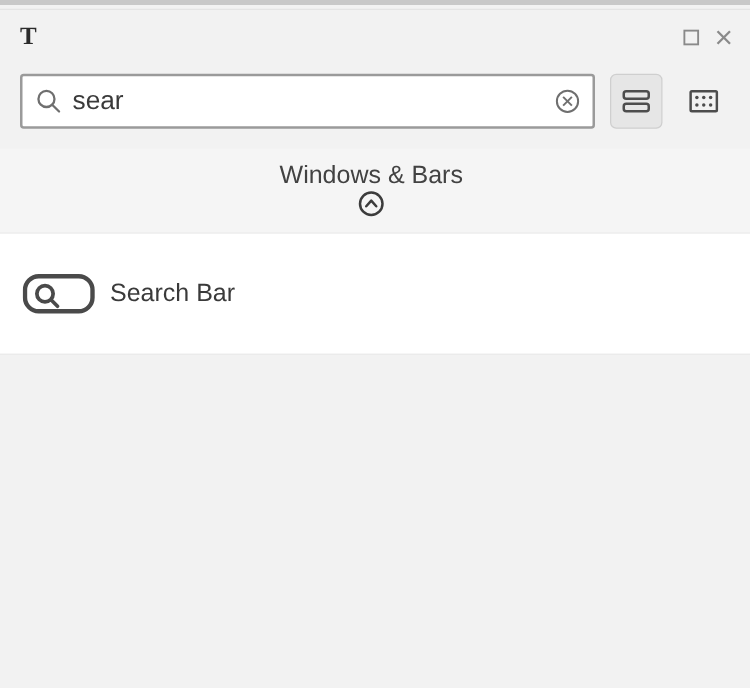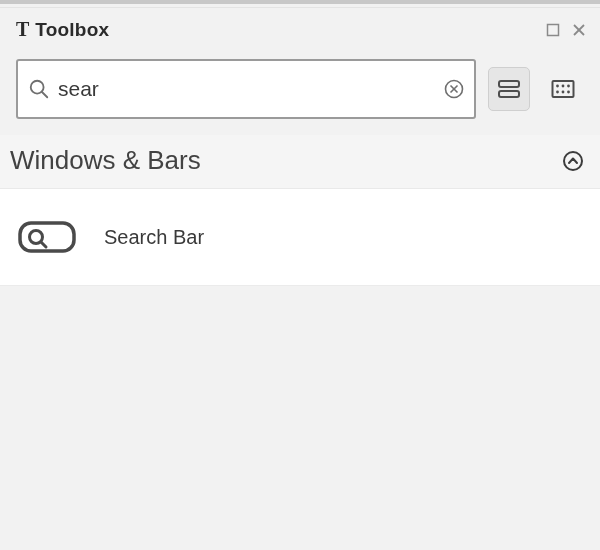--- a/index.html
+++ b/index.html
@@ -49,21 +49,21 @@
   .win-btn svg { width: 14px; height: 14px; }
   
   .toolbar {
     display: flex; align-items: center;
     gap: 12px;
     padding: 12px 16px 16px 16px;
   }
   .searchbox {
     flex: 1;
     display: flex; align-items: center;
-    height: 60px;
+    height: 44px;
     background: #fff;
     border: 2px solid #9a9a9a;
     border-radius: 3px;
     padding: 0 10px;
     gap: 8px;
   }
   .searchbox .mag {
     width: 22px; height: 22px; flex-shrink: 0;
     color: #6f6f6f;
   }
@@ -87,39 +87,40 @@
   }
   .view-btn.active {
     background: #e6e6e6;
     border: 1px solid #cfcfcf;
   }
   .view-btn svg { width: 24px; height: 22px; }
   
   .section-header {
     display: flex; align-items: center;
     padding: 10px 16px 12px 10px;
-    font-size: 26px;
+    font-size: 20px;
     color: #424242;
     background: #f5f5f5;
     border-bottom: 1px solid #e9e9e9;
+    flex-direction: column;
   }
   .section-header .spacer { flex: 1; }
   .collapse-btn {
     width: 22px; height: 22px;
     display: inline-flex; align-items: center; justify-content: center;
     color: #3c3c3c;
   }
   .collapse-btn svg { width: 22px; height: 22px; }
   
   .results {
     background: #fff;
   }
   .result-item {
     display: flex; align-items: center;
-    gap: 28px;
+    gap: 12px;
     padding: 28px 18px;
   }
   .result-icon {
     width: 58px; height: 40px;
     flex-shrink: 0;
   }
   .result-label {
     font-size: 20px;
     color: #3a3a3a;
   }
@@ -129,21 +130,20 @@
     border-top: 1px solid #ebebeb;
   }
 </style>
 </head>
 <body>
 
 <div class="window">
 
   <div class="titlebar">
     <span class="app-icon">T</span>
-    <span class="app-title">Toolbox</span>
     <span class="titlebar-spacer"></span>
     <div class="win-controls">
       <span class="win-btn">
         <svg viewBox="0 0 14 14">
           <rect x="1.5" y="1.5" width="11" height="11" fill="none" stroke="currentColor" stroke-width="1.5"></rect>
         </svg>
       </span>
       <span class="win-btn">
         <svg viewBox="0 0 14 14">
           <line x1="2" y1="2" x2="12" y2="12" stroke="currentColor" stroke-width="1.8"></line>

